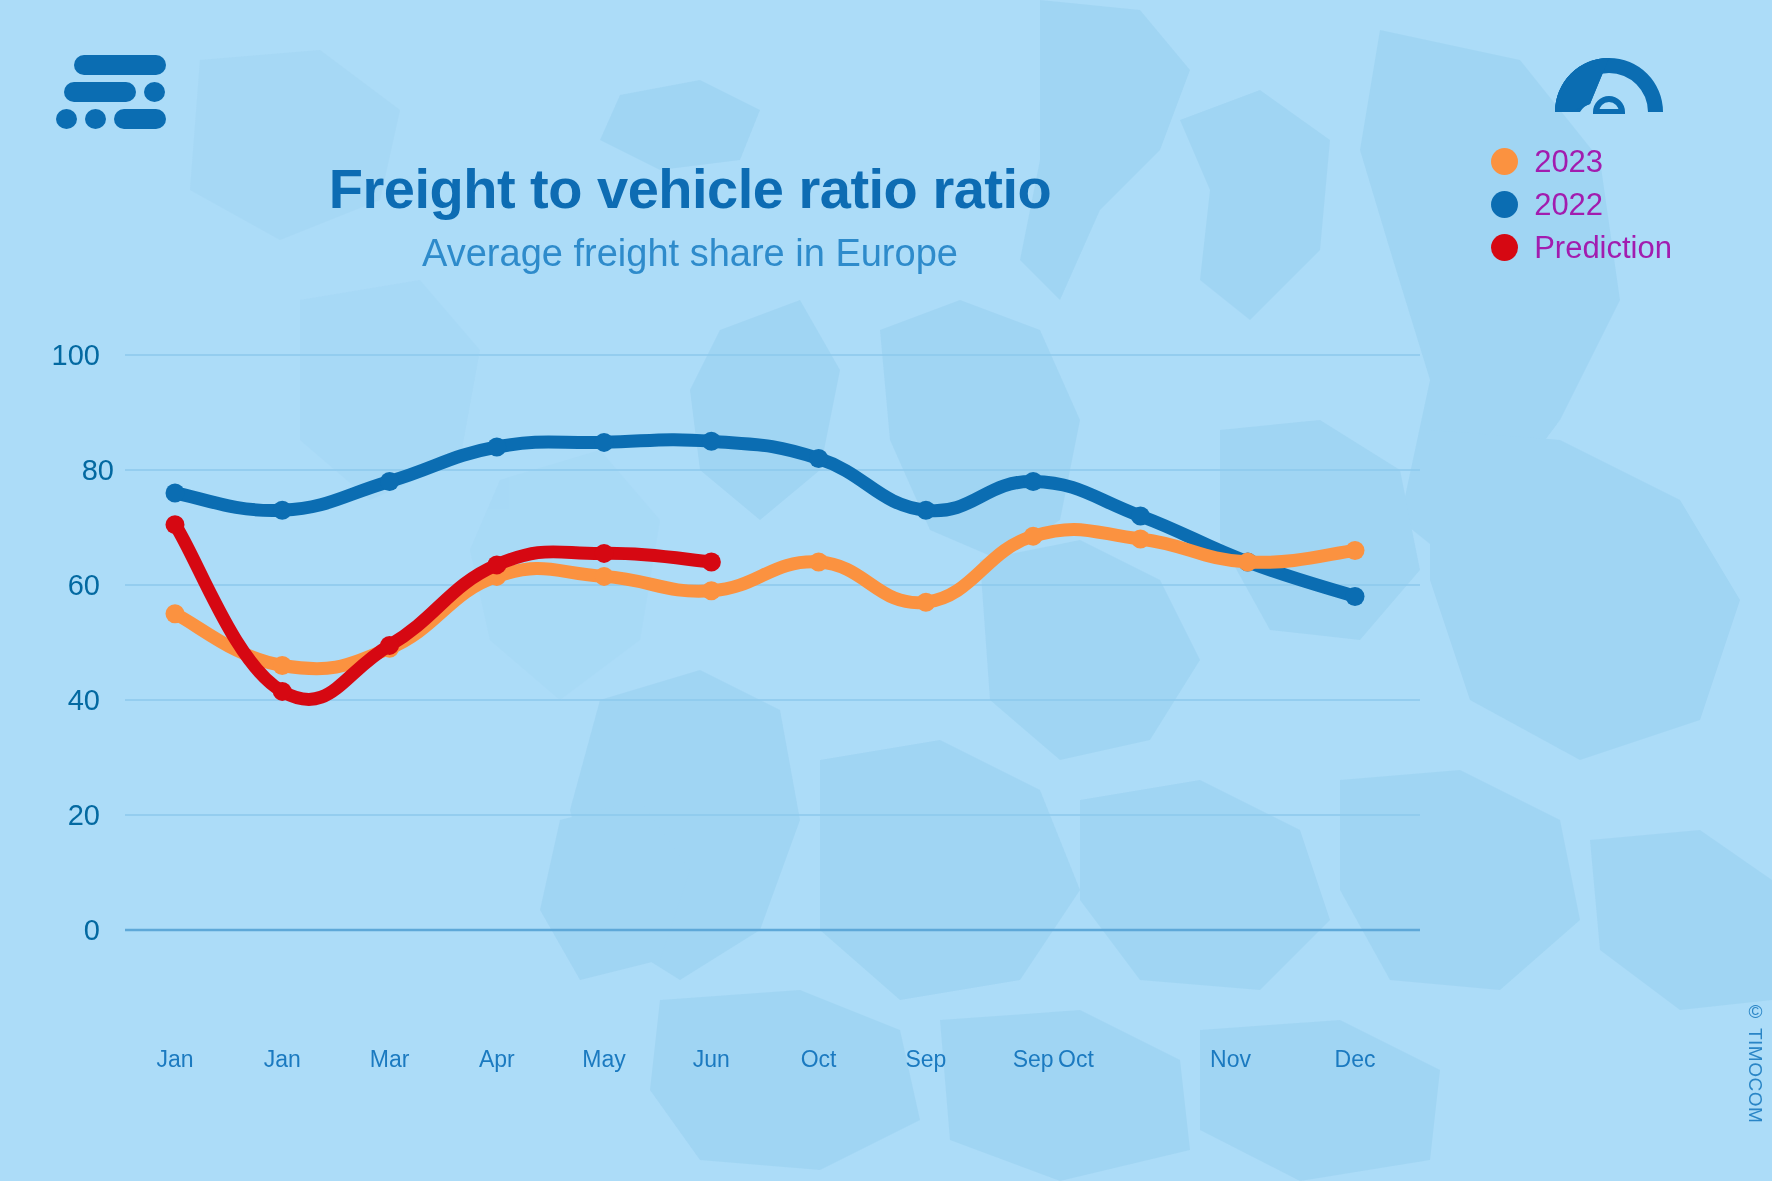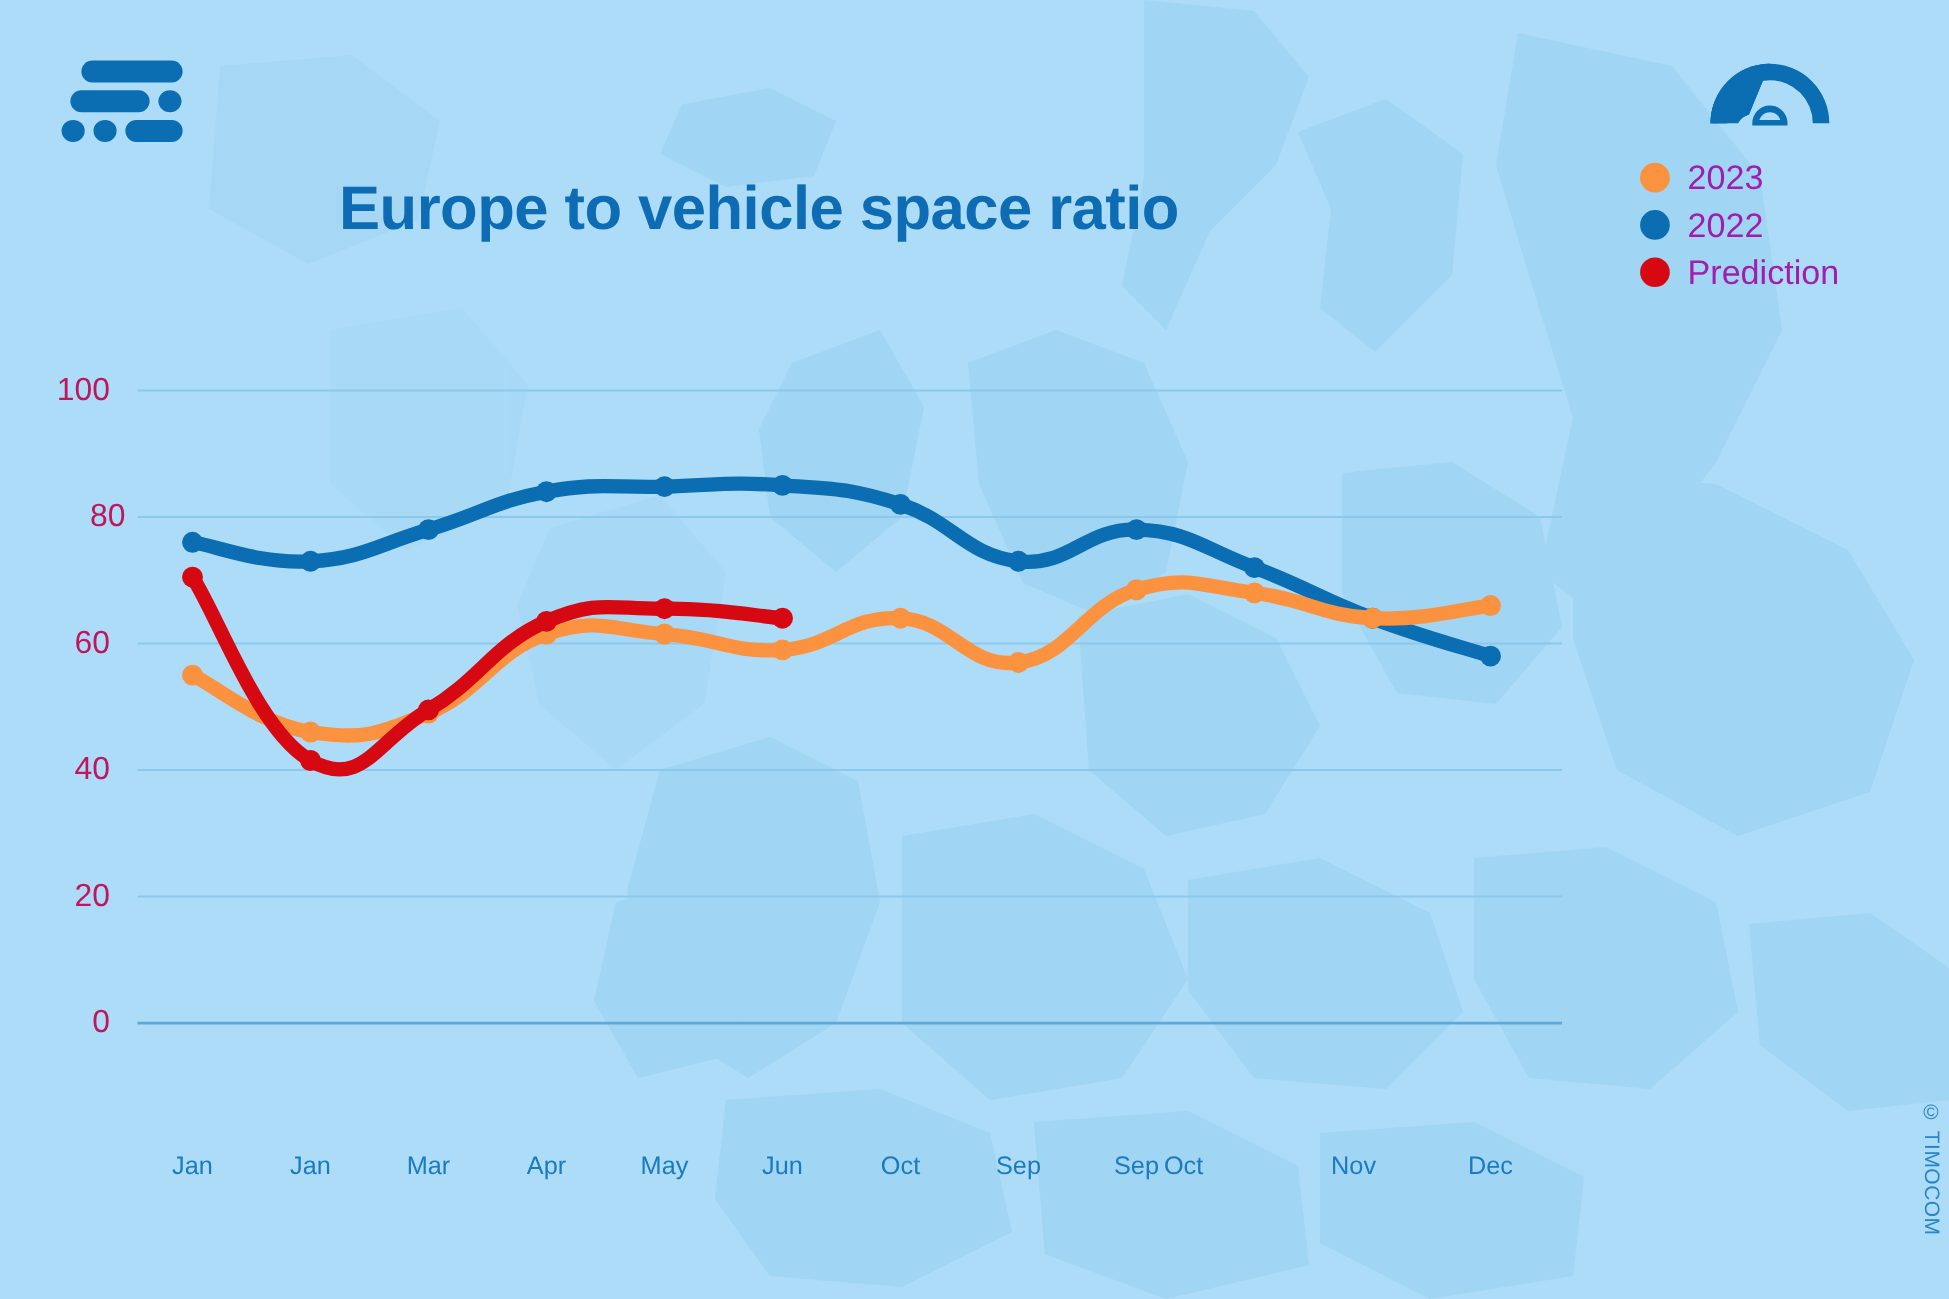--- a/index.html
+++ b/index.html
@@ -31,21 +31,21 @@
   .gauge{position:absolute;right:105px;top:52px;width:115px;height:62px;}
   .legend{position:absolute;right:100px;top:140px;width:auto;}
   .legend-row{display:flex;align-items:center;height:43px;}
   .legend-dot{width:27px;height:27px;border-radius:50%;margin-right:16px;flex:0 0 auto;}
   .legend-label{font-size:31px;color:#a21caf;white-space:nowrap;}
 
   
   .chart{position:absolute;left:0;top:0;width:1772px;height:1181px;}
   .ylabel{
     position:absolute;text-align:right;width:90px;
-    font-size:29px;color:#be185d;transform:translateY(-50%);
+    font-size:29px;color:#0369a1;transform:translateY(-50%);
   }
   .xlabel{
     position:absolute;text-align:center;width:120px;
     font-size:23px;color:#1B7AC0;top:1046px;
   }
   .copyright{
     position:absolute;right:6px;bottom:58px;
     font-size:19px;color:#2A85C6;
     writing-mode:vertical-rl;
     letter-spacing:0.5px;
@@ -87,21 +87,22 @@
 
   <div class="logo">
     <div class="bar" style="left:18px;top:0px;width:92px;height:20px;"></div>
     <div class="bar" style="left:8px;top:27px;width:72px;height:20px;"></div>
     <div class="bar" style="left:88px;top:27px;width:21px;height:20px;border-radius:50%;"></div>
     <div class="bar" style="left:0px;top:54px;width:21px;height:20px;border-radius:50%;"></div>
     <div class="bar" style="left:29px;top:54px;width:21px;height:20px;border-radius:50%;"></div>
     <div class="bar" style="left:58px;top:54px;width:52px;height:20px;"></div>
   </div>
 
-  <div class="title">Europe to vehicle space ratio</div>
+  <div class="title">Freight to vehicle ratio ratio</div>
+  <div class="subtitle">Average freight share in Europe</div>
 
   <svg class="gauge" viewBox="0 0 115 62">
     <path d="M3,60 A54,54 0 0 1 111,60 L96,60 A39,39 0 0 0 18,60 Z" fill="#0B6DB2"></path>
     <path d="M3,60 A54,54 0 0 1 57,6 L57,6 L38,52 A18,18 0 0 0 28,60 Z" fill="#0B6DB2"></path>
     <path d="M57,6 L38,52 L18,60 L3,60 A54,54 0 0 1 57,6 Z" fill="#0B6DB2"></path>
     <circle cx="57" cy="60" r="13" fill="#ACDCF8"></circle>
     <path d="M44,60 A13,13 0 0 1 70,60 Z" fill="none" stroke="#0B6DB2" stroke-width="6"></path>
   </svg>
 
   <div class="legend">

